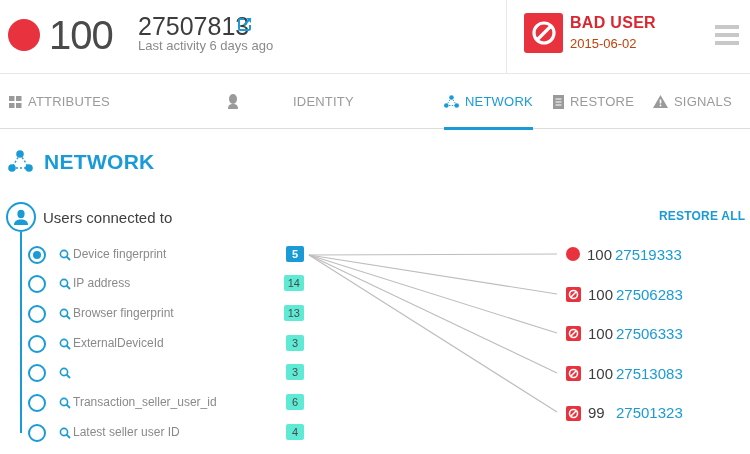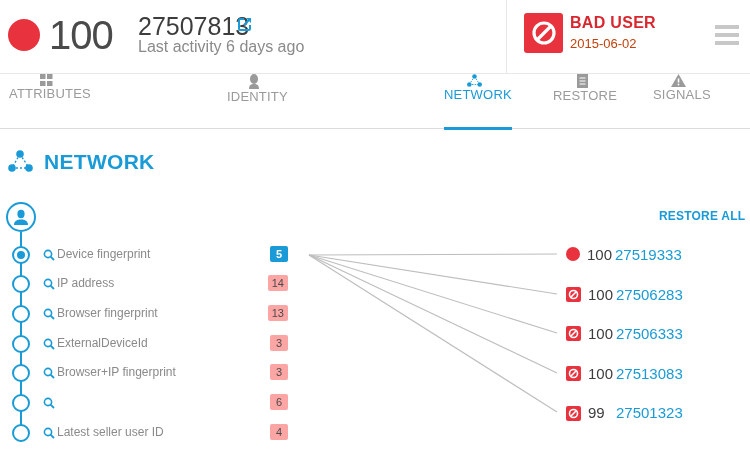--- a/index.html
+++ b/index.html
@@ -5,52 +5,52 @@
   * { box-sizing: border-box; margin: 0; padding: 0; }
   html, body { width: 750px; height: 454px; overflow: hidden; background: #ffffff; }
   body { font-family: "Liberation Sans", "DejaVu Sans", sans-serif; color: #4a4a4a; position: relative; }
 
   
   .header { position: absolute; left: 0; top: 0; width: 750px; height: 74px; border-bottom: 1px solid #e8e8e8; }
   .score-dot { position: absolute; left: 8px; top: 19px; width: 32px; height: 32px; border-radius: 50%; background: #e8333e; }
   .score-big { position: absolute; left: 49px; top: 12px; font-size: 40px; line-height: 46px; color: #4a4a4a; letter-spacing: -1px; }
   .user-id { position: absolute; left: 138px; top: 13px; font-size: 25px; line-height: 26px; color: #3d3d3d; }
   .ext-icon { position: absolute; left: 238px; top: 17px; width: 14px; height: 14px; }
-  .last-activity { position: absolute; left: 138px; top: 38px; font-size: 16px; color: #8a8a8a; }
+  .last-activity { position: absolute; left: 138px; top: 38px; font-size: 13px; color: #8a8a8a; }
   .header-divider { position: absolute; left: 506px; top: 0; width: 1px; height: 74px; background: #e8e8e8; }
   .bad-icon { position: absolute; left: 524px; top: 13px; width: 39px; height: 40px; background: #e8333e; border-radius: 3px; display: flex; align-items: center; justify-content: center; }
   .bad-label { position: absolute; left: 570px; top: 14px; font-size: 16px; font-weight: bold; color: #d9262f; letter-spacing: 0.3px; }
   .bad-date { position: absolute; left: 570px; top: 36px; font-size: 13px; color: #c2410c; }
   .menu-icon { position: absolute; left: 715px; top: 25px; width: 24px; height: 20px; }
   .menu-icon span { display: block; height: 4px; background: #c8c8c8; margin-bottom: 4px; }
 
   
   .tabs { position: absolute; left: 0; top: 74px; width: 750px; height: 55px; border-bottom: 1px solid #dcdcdc; }
-  .tab { position: absolute; top: 0; height: 55px; display: flex; align-items: center; font-size: 13px; color: #9a9a9a; letter-spacing: 0.2px; cursor: pointer; flex-direction: column; }
+  .tab { position: absolute; top: 0; height: 55px; display: flex; align-items: center; font-size: 13px; color: #9a9a9a; letter-spacing: 0.2px; cursor: pointer; }
   .tab .ti { margin-right: 6px; display: inline-flex; align-items: center; }
   .tab.active { color: #1a9bd7; }
   .tab.active::after { content: ""; position: absolute; left: 0; right: 0; bottom: -1px; height: 3px; background: #1a9bd7; }
 
   
   .section-title { position: absolute; left: 8px; top: 150px; display: flex; align-items: center; }
   .section-title .label { margin-left: 10px; font-size: 21px; font-weight: bold; color: #1a9bd7; letter-spacing: 0.3px; }
   .restore { position: absolute; left: 659px; top: 209px; font-size: 12px; font-weight: bold; color: #1a9bd7; cursor: pointer; letter-spacing: 0.2px; }
 
   .users-head { position: absolute; left: 6px; top: 202px; display: flex; align-items: center; }
   .users-head .circ { width: 30px; height: 30px; border: 2px solid #1a9bd7; border-radius: 50%; display: flex; align-items: center; justify-content: center; background: #fff; }
   .users-head .label { margin-left: 7px; font-size: 15px; color: #3d3d3d; }
 
   .vline { position: absolute; left: 20px; top: 232px; width: 2px; height: 201px; background: #1a9bd7; }
 
-  .row { position: absolute; left: 12px; height: 18px; width: 280px; padding-left: 27px; }
+  .row { position: absolute; left: 28px; height: 18px; width: 280px; padding-left: 27px; }
   .row .node { position: absolute; left: 0; top: 0; width: 18px; height: 18px; border: 2px solid #1a9bd7; border-radius: 50%; background: #fff; cursor: pointer; }
   .row .node.selected::after { content: ""; position: absolute; left: 3px; top: 3px; width: 8px; height: 8px; border-radius: 50%; background: #1a9bd7; }
   .row .search { position: absolute; left: 31px; top: 3px; width: 12px; height: 12px; cursor: pointer; }
   .row .rlabel { position: absolute; left: 45px; top: 1px; font-size: 12px; color: #8a8a8a; white-space: nowrap; cursor: pointer; }
-  .row .badge { position: absolute; right: 4px; top: 0; min-width: 18px; height: 16px; padding: 0 4px; border-radius: 2px; background: #fca5a5; color: #4a4a4a; font-size: 11px; line-height: 16px; text-align: center; }
+  .row .badge { position: absolute; right: 4px; top: 0; min-width: 18px; height: 16px; padding: 0 4px; border-radius: 2px; background: #5eead4; color: #4a4a4a; font-size: 11px; line-height: 16px; text-align: center; }
   .row .badge.active { background: #1a9bd7; color: #fff; font-weight: bold; }
 
   .edges { position: absolute; left: 0; top: 0; width: 750px; height: 454px; pointer-events: none; }
 
   .target { position: absolute; left: 566px; height: 18px; display: flex; align-items: center; }
   .target .ticon { width: 15px; height: 15px; display: flex; align-items: center; justify-content: center; }
   .target .ticon.dot { border-radius: 50%; background: #e8333e; width: 14px; height: 14px; }
   .target .ticon.ban { background: #e8333e; border-radius: 2px; }
   .target .tscore { margin-left: 7px; font-size: 15px; color: #3d3d3d; width: 26px; }
   .target .tid { margin-left: 2px; font-size: 15px; color: #1a9bd7; cursor: pointer; }
@@ -92,21 +92,21 @@
     <span class="ti">
       <svg width="13" height="12" viewBox="0 0 13 12">
           <rect x="0" y="0" width="5.5" height="5" fill="#9a9a9a"></rect>
           <rect x="7" y="0" width="5.5" height="5" fill="#9a9a9a"></rect>
           <rect x="0" y="7" width="5.5" height="5" fill="#9a9a9a"></rect>
           <rect x="7" y="7" width="5.5" height="5" fill="#9a9a9a"></rect>
         </svg>
     </span>
     <span>ATTRIBUTES</span>
   </div>
-  <div class="tab" style="left:227px;">
+  <div class="tab" style="left:227px;gap:48px;">
     <span class="ti">
       <svg width="12" height="15" viewBox="0 0 12 15">
           <ellipse cx="6" cy="5" rx="4" ry="5" fill="#9a9a9a"></ellipse>
           <path d="M1 15c0-4 2-5 5-5s5 1 5 5z" fill="#9a9a9a"></path>
         </svg>
     </span>
     <span>IDENTITY</span>
   </div>
   <div class="tab active" style="left:444px;">
     <span class="ti">
@@ -154,20 +154,21 @@
 
 <div class="vline"></div>
 
 <div class="users-head">
   <div class="circ">
     <svg width="16" height="16" viewBox="0 0 16 16">
         <ellipse cx="8" cy="5" rx="3.6" ry="4.2" fill="#1a9bd7"></ellipse>
         <path d="M1 16c0-4 3-5.5 7-5.5s7 1.5 7 5.5z" fill="#1a9bd7"></path>
       </svg>
   </div>
+  <span class="label">Users connected to</span>
 </div>
 
 <div class="row" style="top:246px;">
   <div class="node selected"></div>
   <svg class="search" viewBox="0 0 12 12">
       <circle cx="5" cy="5" r="3.6" fill="none" stroke="#1a9bd7" stroke-width="1.6"></circle>
       <path d="M7.6 7.6L11 11" stroke="#1a9bd7" stroke-width="1.8"></path>
     </svg>
   <span class="rlabel">Device fingerprint</span>
   <span class="badge active">5</span>
@@ -198,29 +199,29 @@
     </svg>
   <span class="rlabel">ExternalDeviceId</span>
   <span class="badge">3</span>
 </div>
 <div class="row" style="top:364px;">
   <div class="node"></div>
   <svg class="search" viewBox="0 0 12 12">
       <circle cx="5" cy="5" r="3.6" fill="none" stroke="#1a9bd7" stroke-width="1.6"></circle>
       <path d="M7.6 7.6L11 11" stroke="#1a9bd7" stroke-width="1.8"></path>
     </svg>
-  <span class="rlabel">Browser+IP fingerprint</span>
   <span class="badge">3</span>
 </div>
 <div class="row" style="top:394px;">
   <div class="node"></div>
   <svg class="search" viewBox="0 0 12 12">
       <circle cx="5" cy="5" r="3.6" fill="none" stroke="#1a9bd7" stroke-width="1.6"></circle>
       <path d="M7.6 7.6L11 11" stroke="#1a9bd7" stroke-width="1.8"></path>
     </svg>
+  <span class="rlabel">Transaction_seller_user_id</span>
   <span class="badge">6</span>
 </div>
 <div class="row" style="top:424px;">
   <div class="node"></div>
   <svg class="search" viewBox="0 0 12 12">
       <circle cx="5" cy="5" r="3.6" fill="none" stroke="#1a9bd7" stroke-width="1.6"></circle>
       <path d="M7.6 7.6L11 11" stroke="#1a9bd7" stroke-width="1.8"></path>
     </svg>
   <span class="rlabel">Latest seller user ID</span>
   <span class="badge">4</span>

